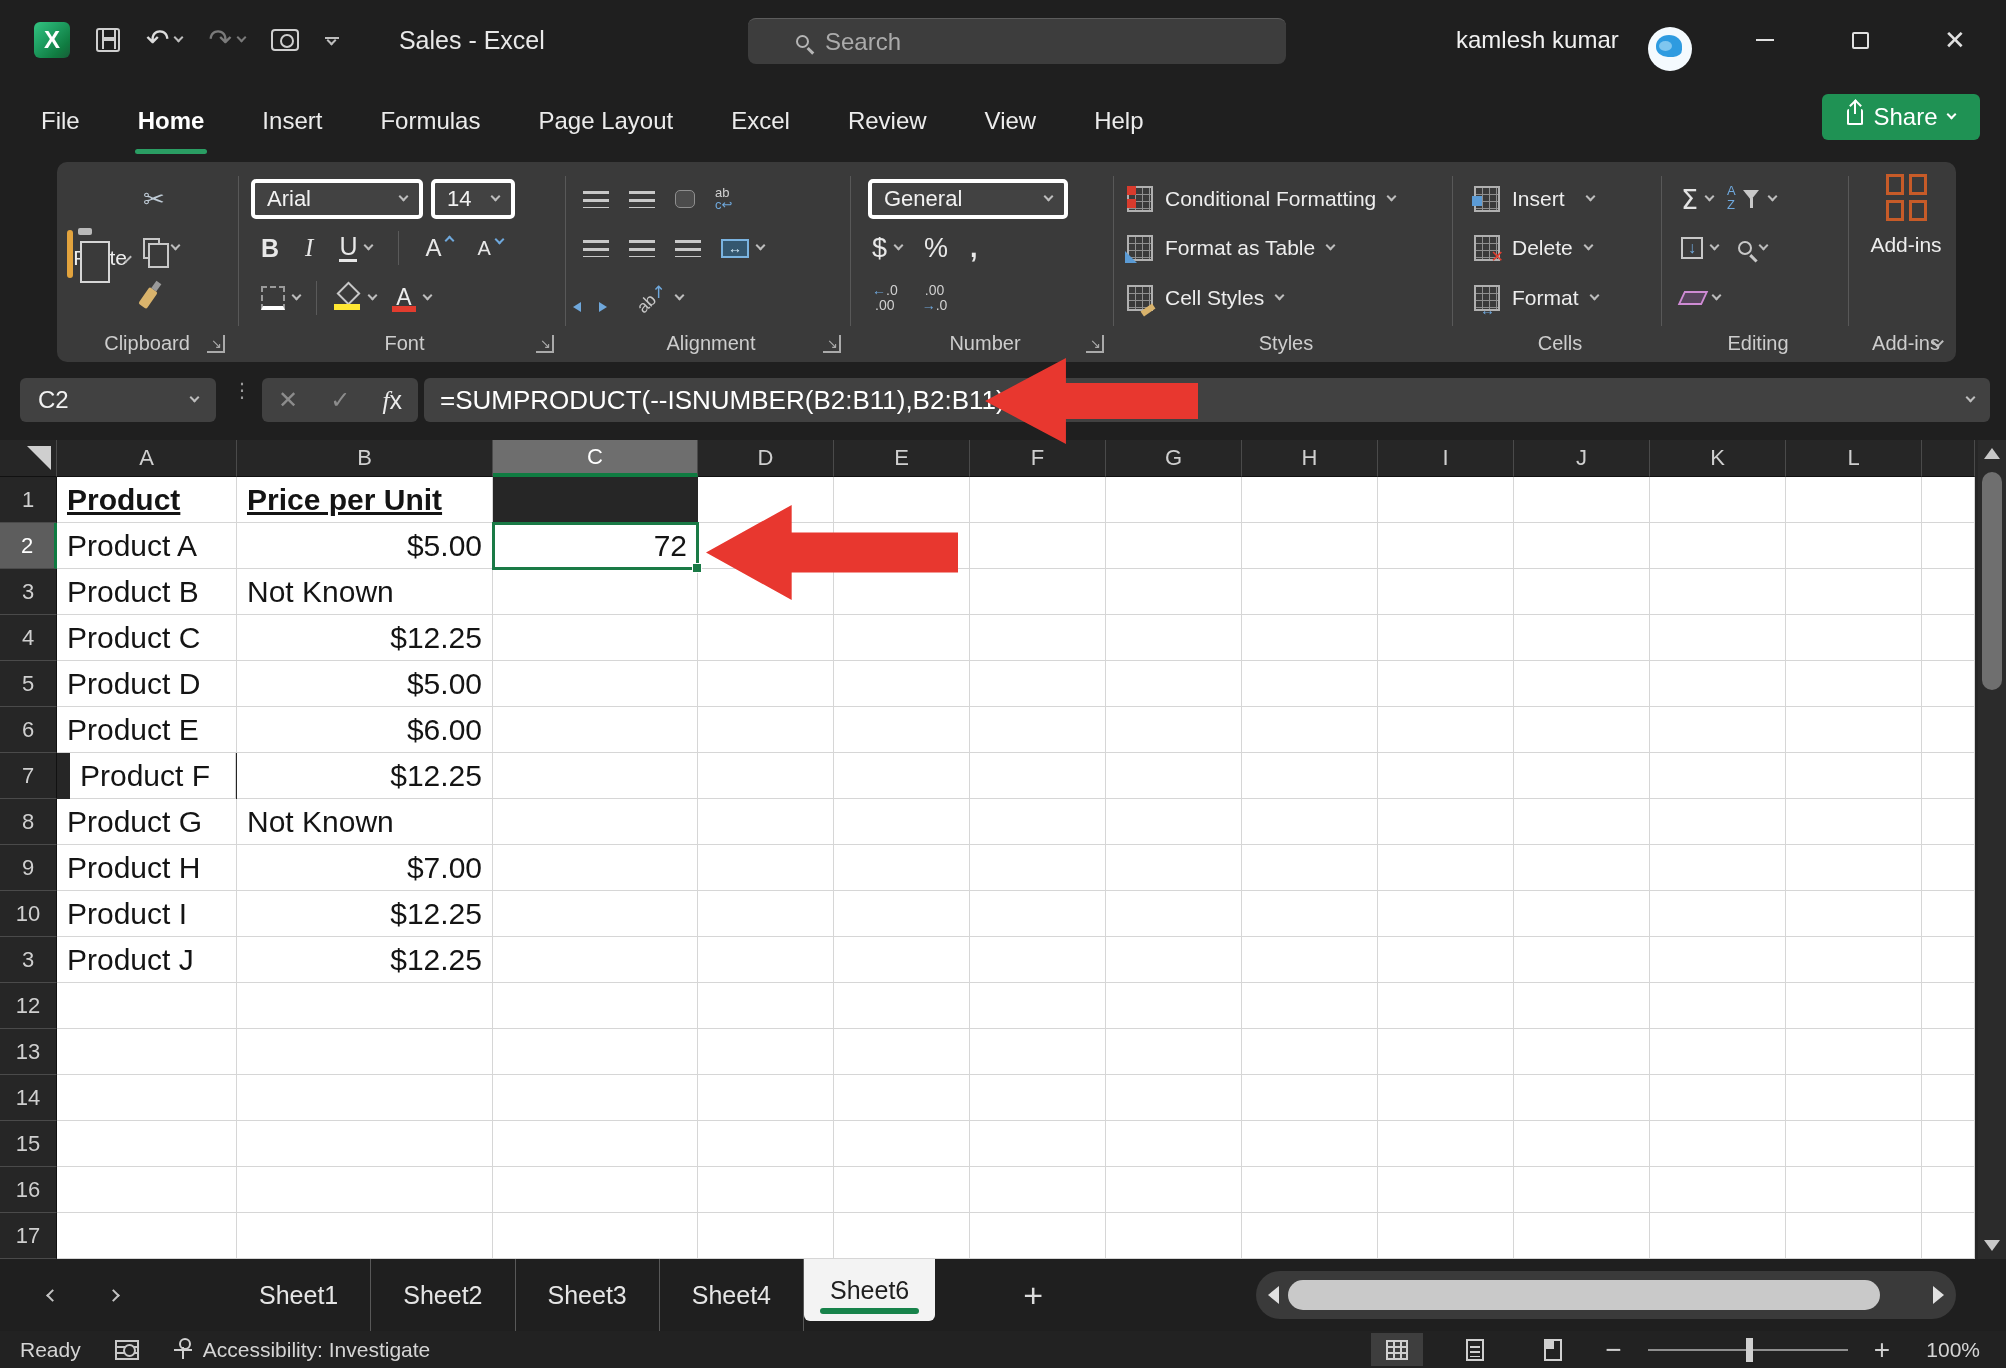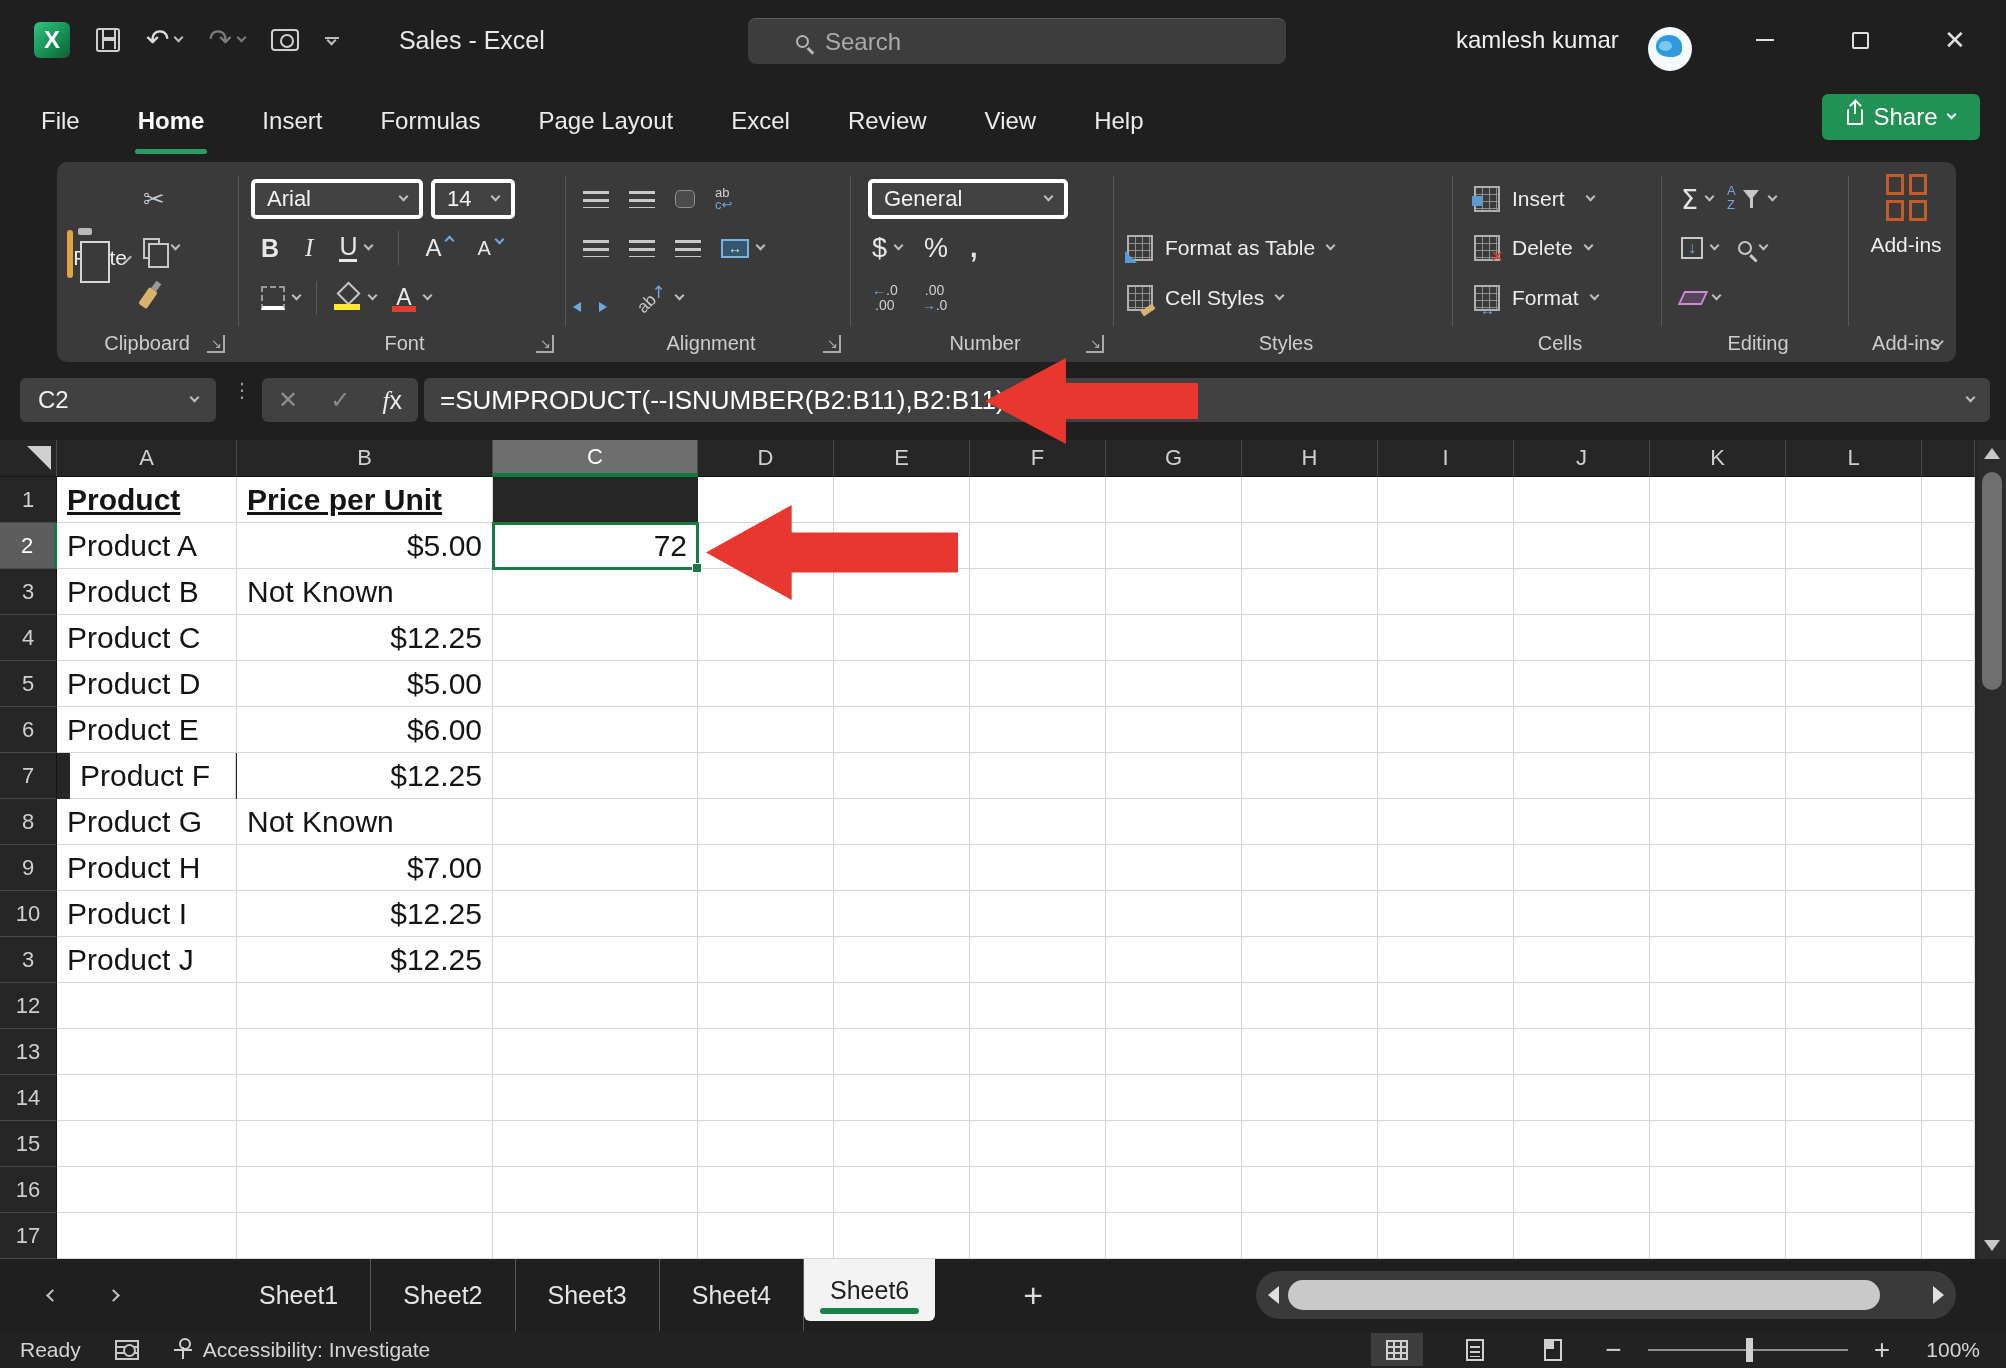--- a/index.html
+++ b/index.html
@@ -417,20 +417,25 @@
 .00</span>
           <span class="i-decimal">.00
 <span class="blue">→</span>.0</span>
         </div>
         <div class="glabel">Number</div>
         <div class="launcher" style="right:8px"></div>
       </div>
       <div class="rsep" style="left:1056px"></div>
 
       <div class="rgroup" style="left:1064px;width:330px">
+        <div class="rrow r1" style="left:6px;gap:12px">
+          <span class="mini-grid acc-cf"></span>
+          <span class="rib-label">Conditional Formatting</span>
+          <span class="chev small"></span>
+        </div>
         <div class="rrow r2" style="left:6px;gap:12px">
           <span class="mini-grid acc-pen"></span>
           <span class="rib-label">Format as Table</span>
           <span class="chev small"></span>
         </div>
         <div class="rrow r3" style="left:6px;gap:12px">
           <span class="mini-grid acc-brush"></span>
           <span class="rib-label">Cell Styles</span>
           <span class="chev small"></span>
         </div>

